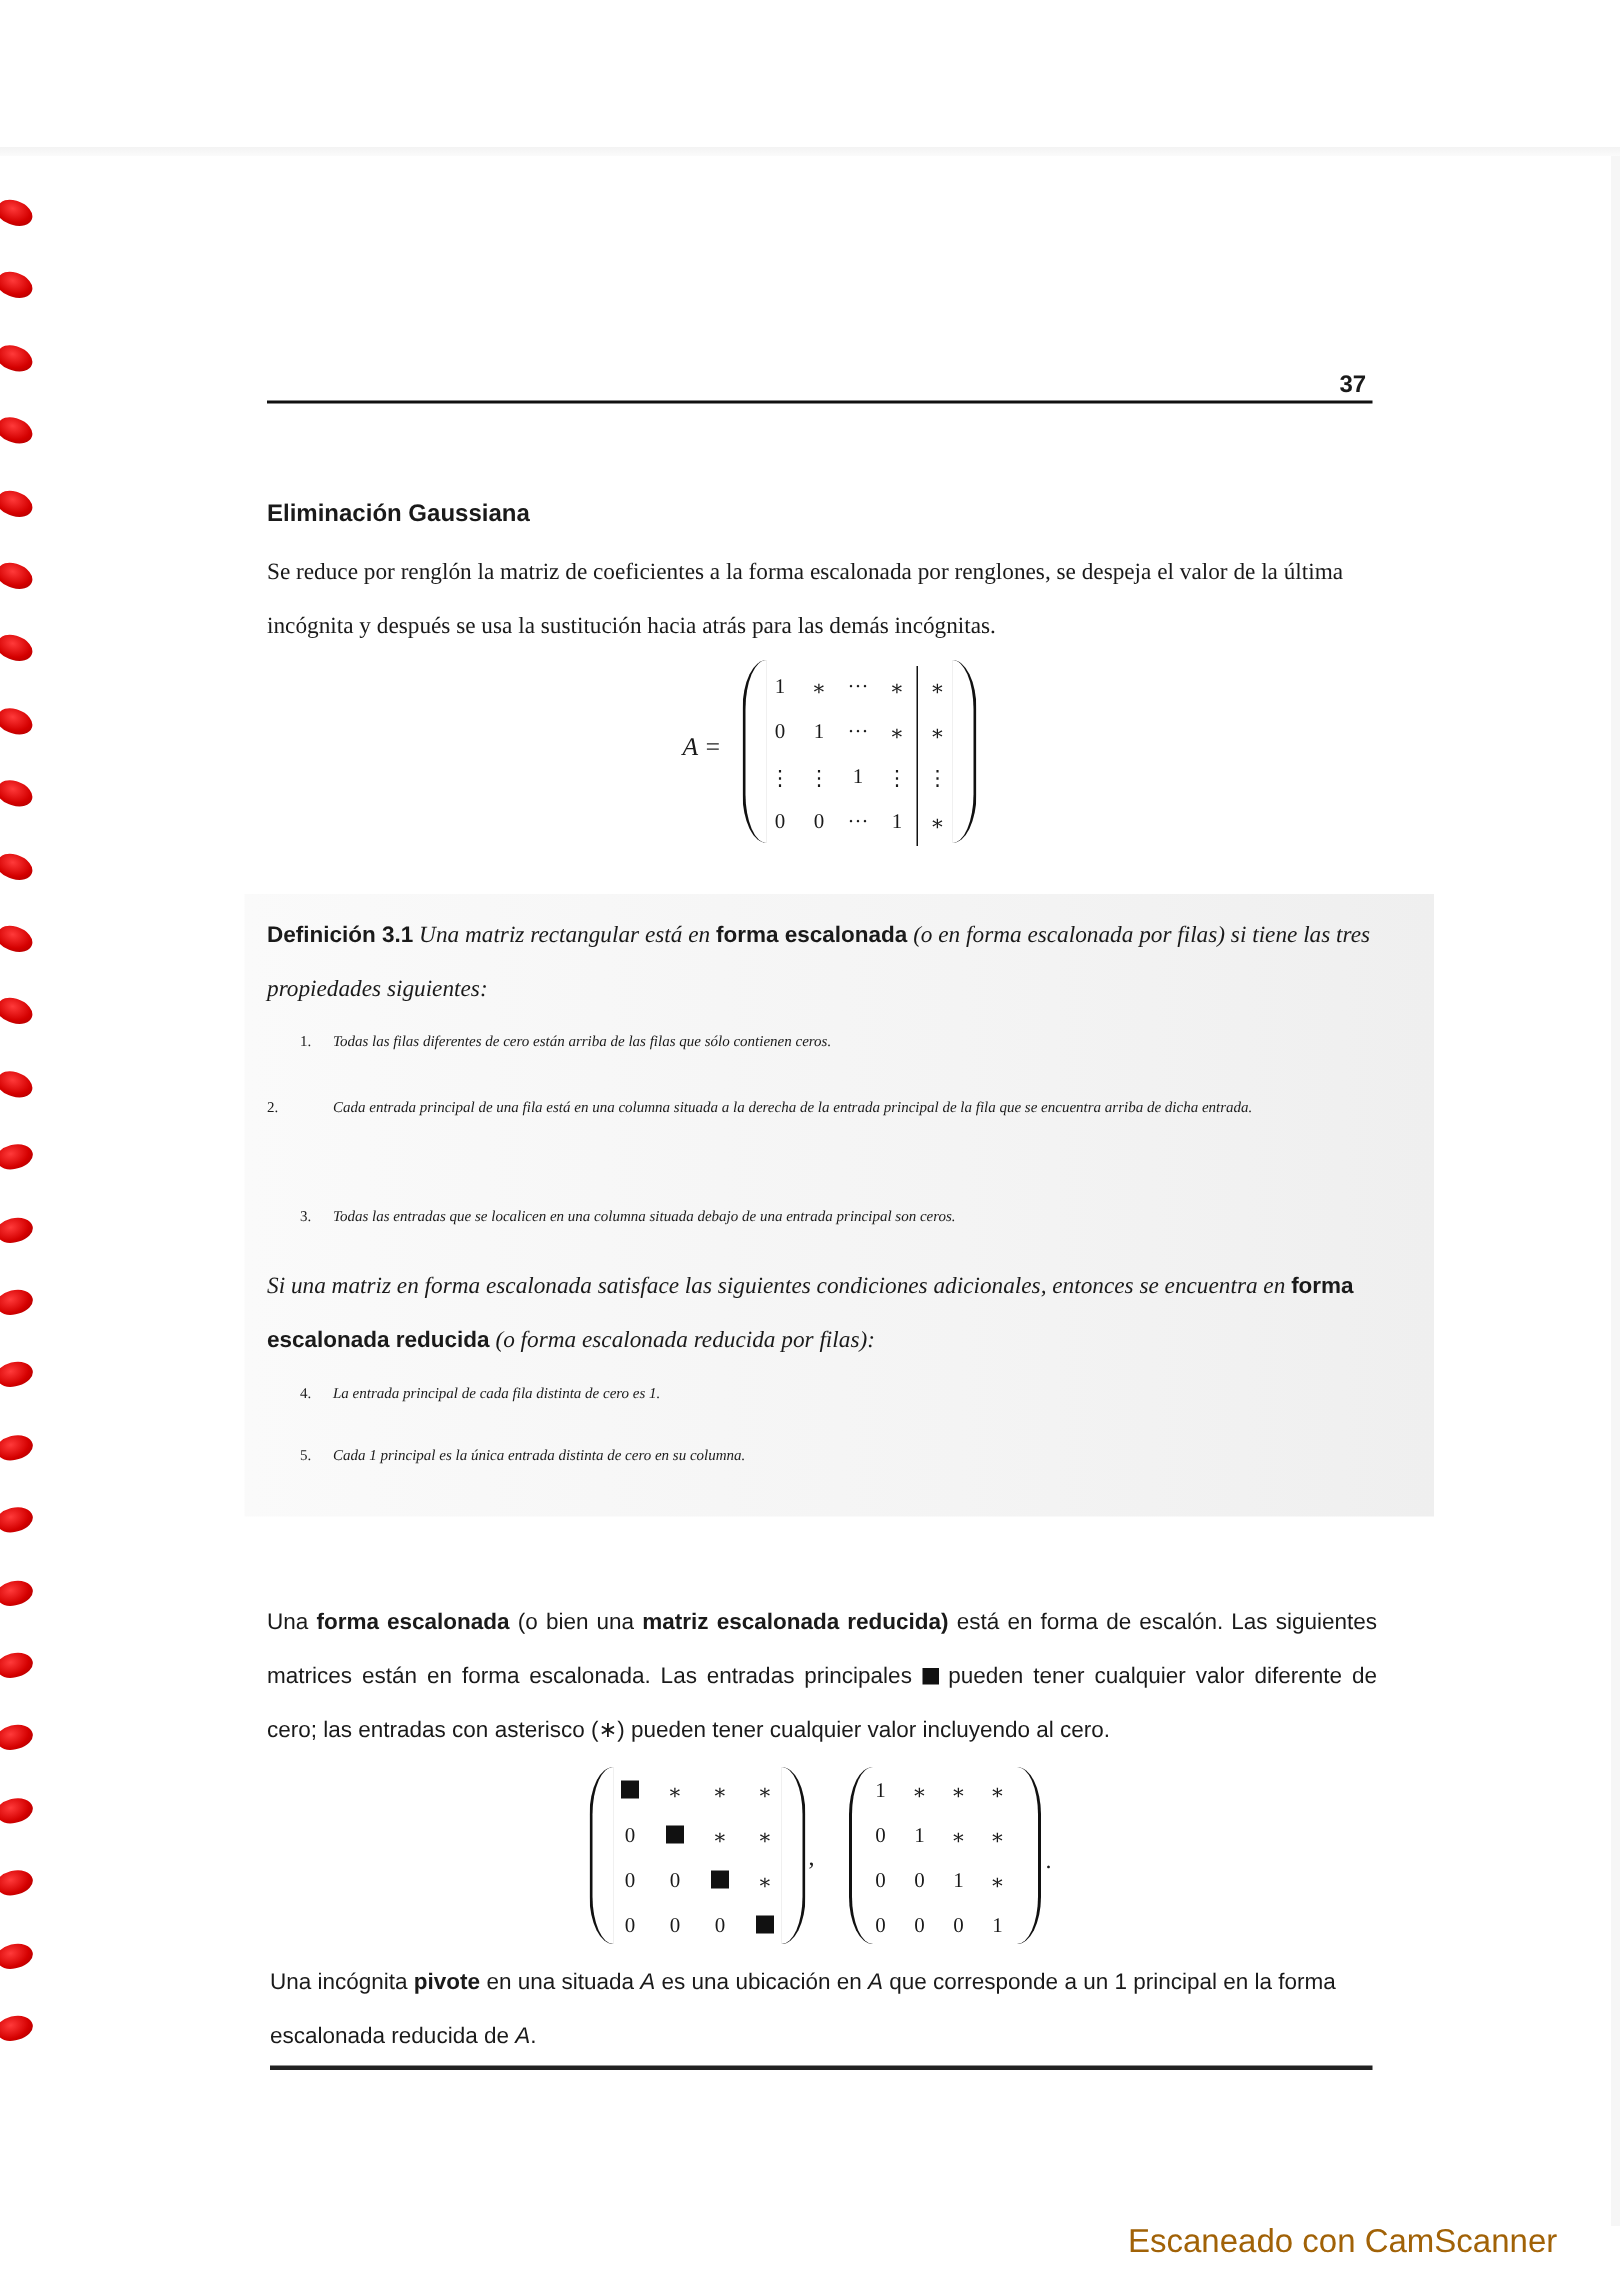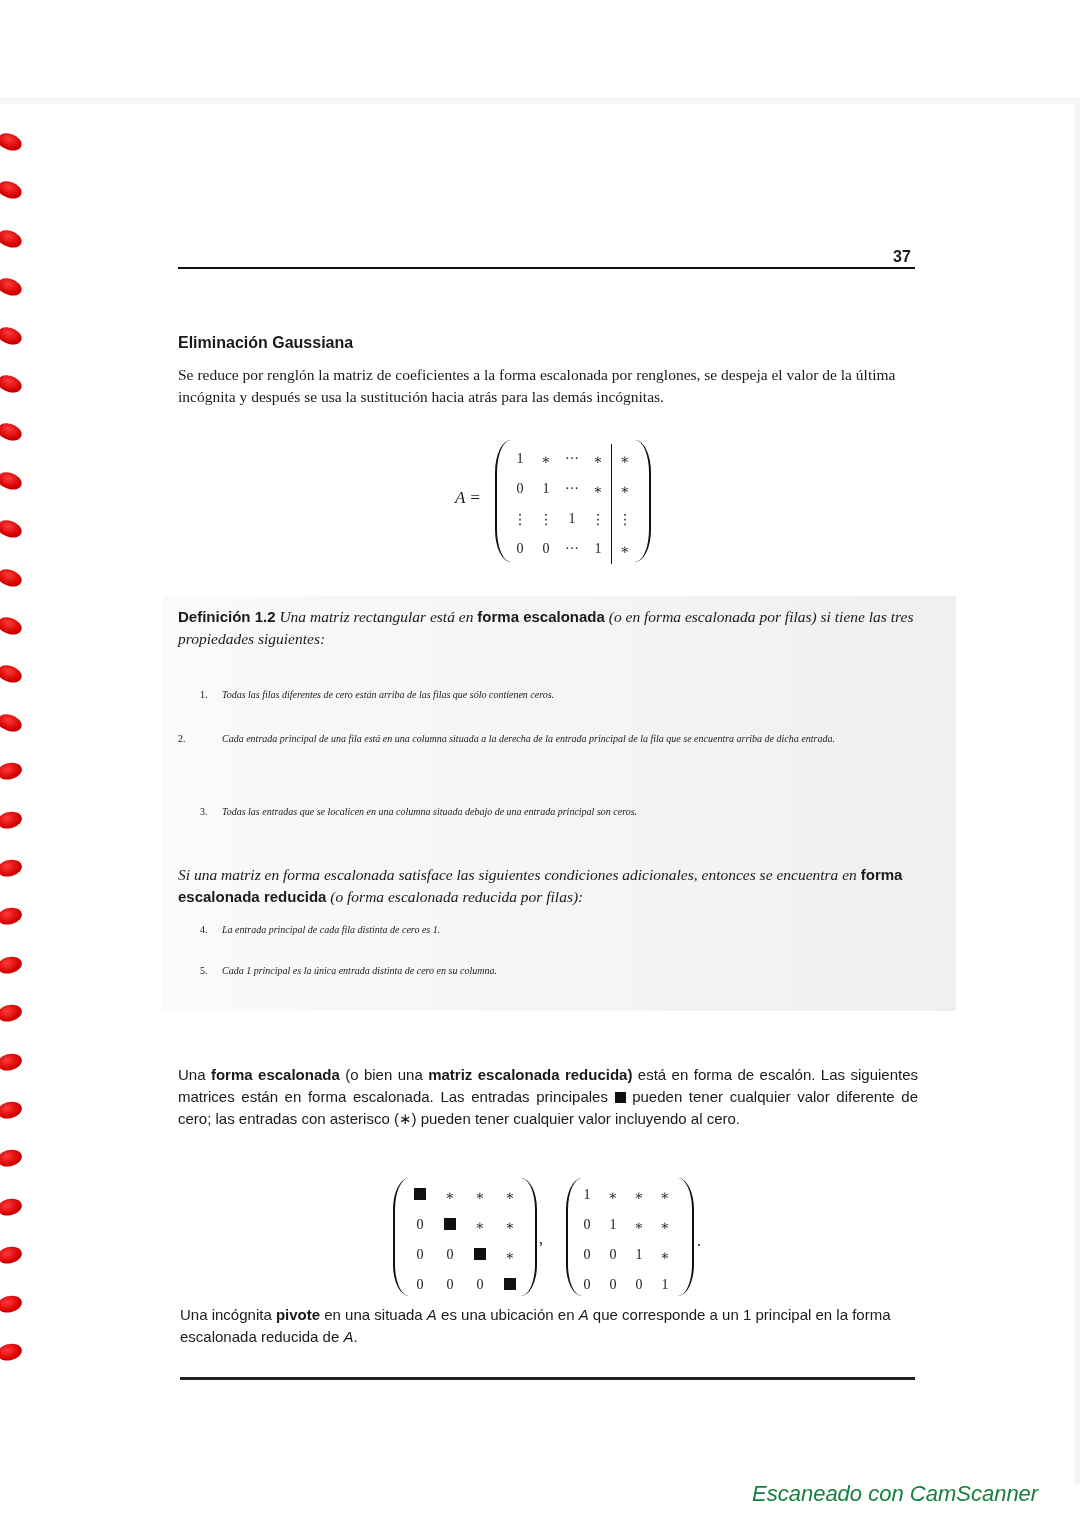--- a/index.html
+++ b/index.html
@@ -14,53 +14,53 @@
   .right-edge { position:absolute; right:0; top:104px; width:6px; height:1380px; background:#f6f6f6; }
   .rings { position:absolute; left:0; top:0; width:40px; height:1528px; }
   .ring { position:absolute; left:-2px; width:24px; height:16px; border-radius:50% 60% 55% 50%;
     background:radial-gradient(ellipse at 40% 35%, #ff3a3a, #d40000 60%, #a00000);
     transform:rotate(18deg); }
   .ring.down { transform:rotate(-14deg); }
   .page-num { position:absolute; left:893px; top:248px; font-size:16px; font-weight:bold;
     font-family:"Liberation Sans", sans-serif; }
   .rule-top { position:absolute; left:178px; top:267px; width:737px; height:2px; background:#111; }
   .rule-bottom { position:absolute; left:180px; top:1377px; width:735px; height:3px; background:#222; }
-  .text { position:absolute; font-size:15.5px; line-height:22px; }
+  .text { position:absolute; font-size:15.5px; line-height:36px; }
   .h-section { position:absolute; left:178px; top:334px; font-size:16px; font-weight:bold;
     font-family:"Liberation Sans", sans-serif; }
   .para1 { left:178px; top:364px; width:770px; }
   .eq-area { position:absolute; left:455px; top:440px; width:220px; height:125px; }
   .A-label { position:absolute; left:0; top:48px; font-size:17px; font-style:italic; }
   .paren { position:absolute; top:0; width:14px; height:122px; border:2px solid #111; }
   .paren.l { left:40px; border-right:none; border-top:none; border-bottom:none; border-radius:60px 0 0 60px / 100% 0 0 100%; }
   .paren.r { left:180px; border-left:none; border-top:none; border-bottom:none; border-radius:0 60px 60px 0 / 0 100% 100% 0; }
   .mtx { position:absolute; left:52px; top:4px; }
   .mtx table { border-collapse:collapse; }
   .mtx td { width:26px; height:30px; text-align:center; font-size:14px; padding:0; }
   .mtx td.bar { border-left:1.5px solid #111; }
   .shade { position:absolute; left:163px; top:596px; width:793px; height:415px;
     background:linear-gradient(90deg,#fafafa,#f4f4f4 60%,#efefef); }
   .def { left:178px; top:606px; width:770px; }
   .bold-sans { font-weight:bold; font-family:"Liberation Sans", sans-serif; font-style:normal; font-size:15px; }
   .it { font-style:italic; }
   .item { position:absolute; left:200px; width:745px; font-size:10px; line-height:30px; font-style:italic; }
   .item .num { font-style:normal; display:inline-block; width:22px; }
-  .cond { left:178px; top:840px; width:770px; font-style:italic;margin-top:24px; }
+  .cond { left:178px; top:840px; width:770px; font-style:italic; }
   .para2 { left:178px; top:1064px; width:740px; text-align:justify; font-family:"Liberation Sans", sans-serif; font-size:15px; }
   .para2 b { font-weight:bold; }
   .sq { display:inline-block; width:11px; height:11px; background:#111; vertical-align:-1px; }
   .ex { position:absolute; top:1178px; height:122px; }
   .ex .paren { height:118px; }
   .ex table { border-collapse:collapse; position:absolute; left:12px; top:2px; }
   .ex td { width:30px; height:30px; text-align:center; font-size:14px; padding:0; }
   .ex td .sq { width:12px; height:12px; }
   .sep { position:absolute; font-size:16px; }
   .para3 { left:180px; top:1304px; width:740px; font-family:"Liberation Sans", sans-serif; font-size:15px; }
   .watermark { position:absolute; left:752px; top:1481px; font-family:"Liberation Sans", sans-serif;
-    font-size:22px; color:#15803d;font-style:italic; }
+    font-size:22px; color:#a16207; }
 </style>
 </head>
 <body>
 
 <div class="scan-edge"></div>
 <div class="right-edge"></div>
 
 <div class="rings" id="rings">
     <div class="ring" style="top: 134px;"></div>
     <div class="ring" style="top: 182.4px;"></div>
@@ -132,21 +132,21 @@
           </tr>
         </tbody>
     </table>
   </div>
   <div class="paren r"></div>
 </div>
 
 <div class="shade"></div>
 
 <div class="text def">
-  <span class="bold-sans">Definición 1.2</span>
+  <span class="bold-sans">Definición 3.1</span>
   <span class="it">Una matriz rectangular está en</span>
   <span class="bold-sans">forma escalonada</span>
   <span class="it">(o en forma escalonada por filas) si tiene las tres propiedades siguientes:</span>
 </div>
 
 <div class="item" style="top:680px">
   <span class="num">1.</span><span>Todas las filas diferentes de cero están arriba de las filas que sólo contienen ceros.</span>
 </div>
 <div class="item" style="top:724px; padding-left:22px; text-indent:-22px; width:725px">
   <span class="num">2.</span><span>Cada entrada principal de una fila está en una columna situada a la derecha de la entrada principal de la fila que se encuentra arriba de dicha entrada.</span>

